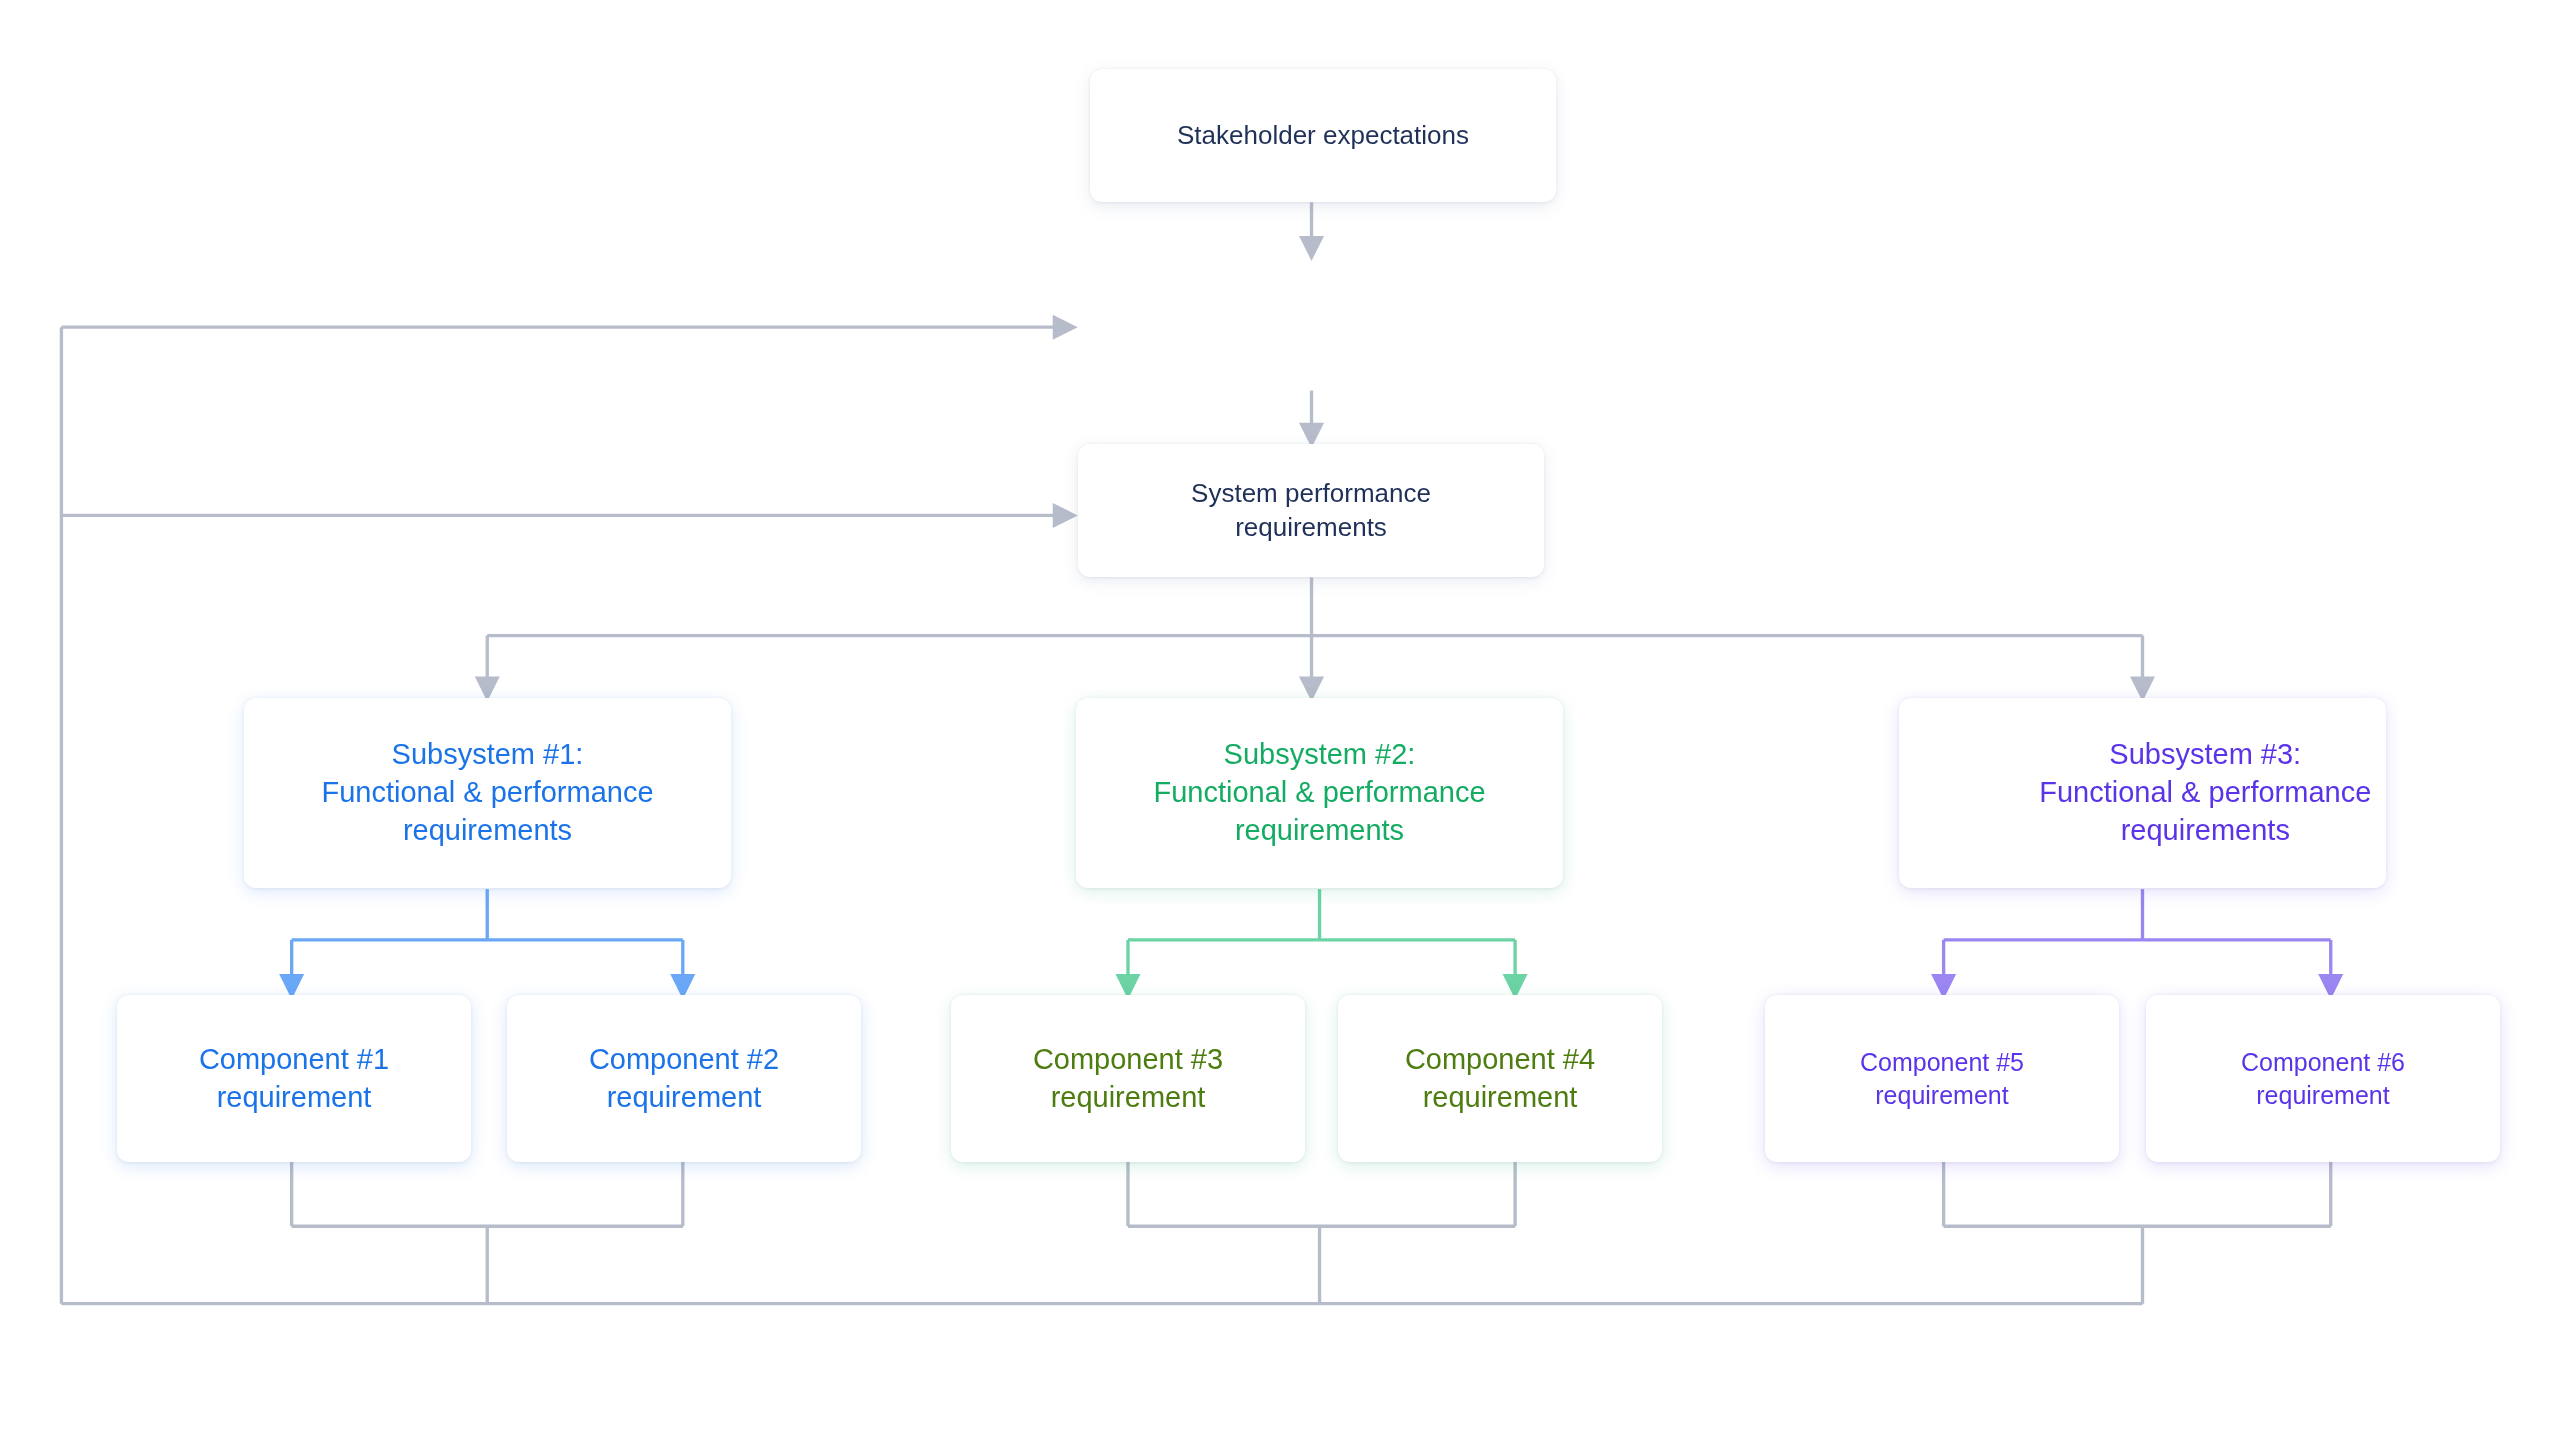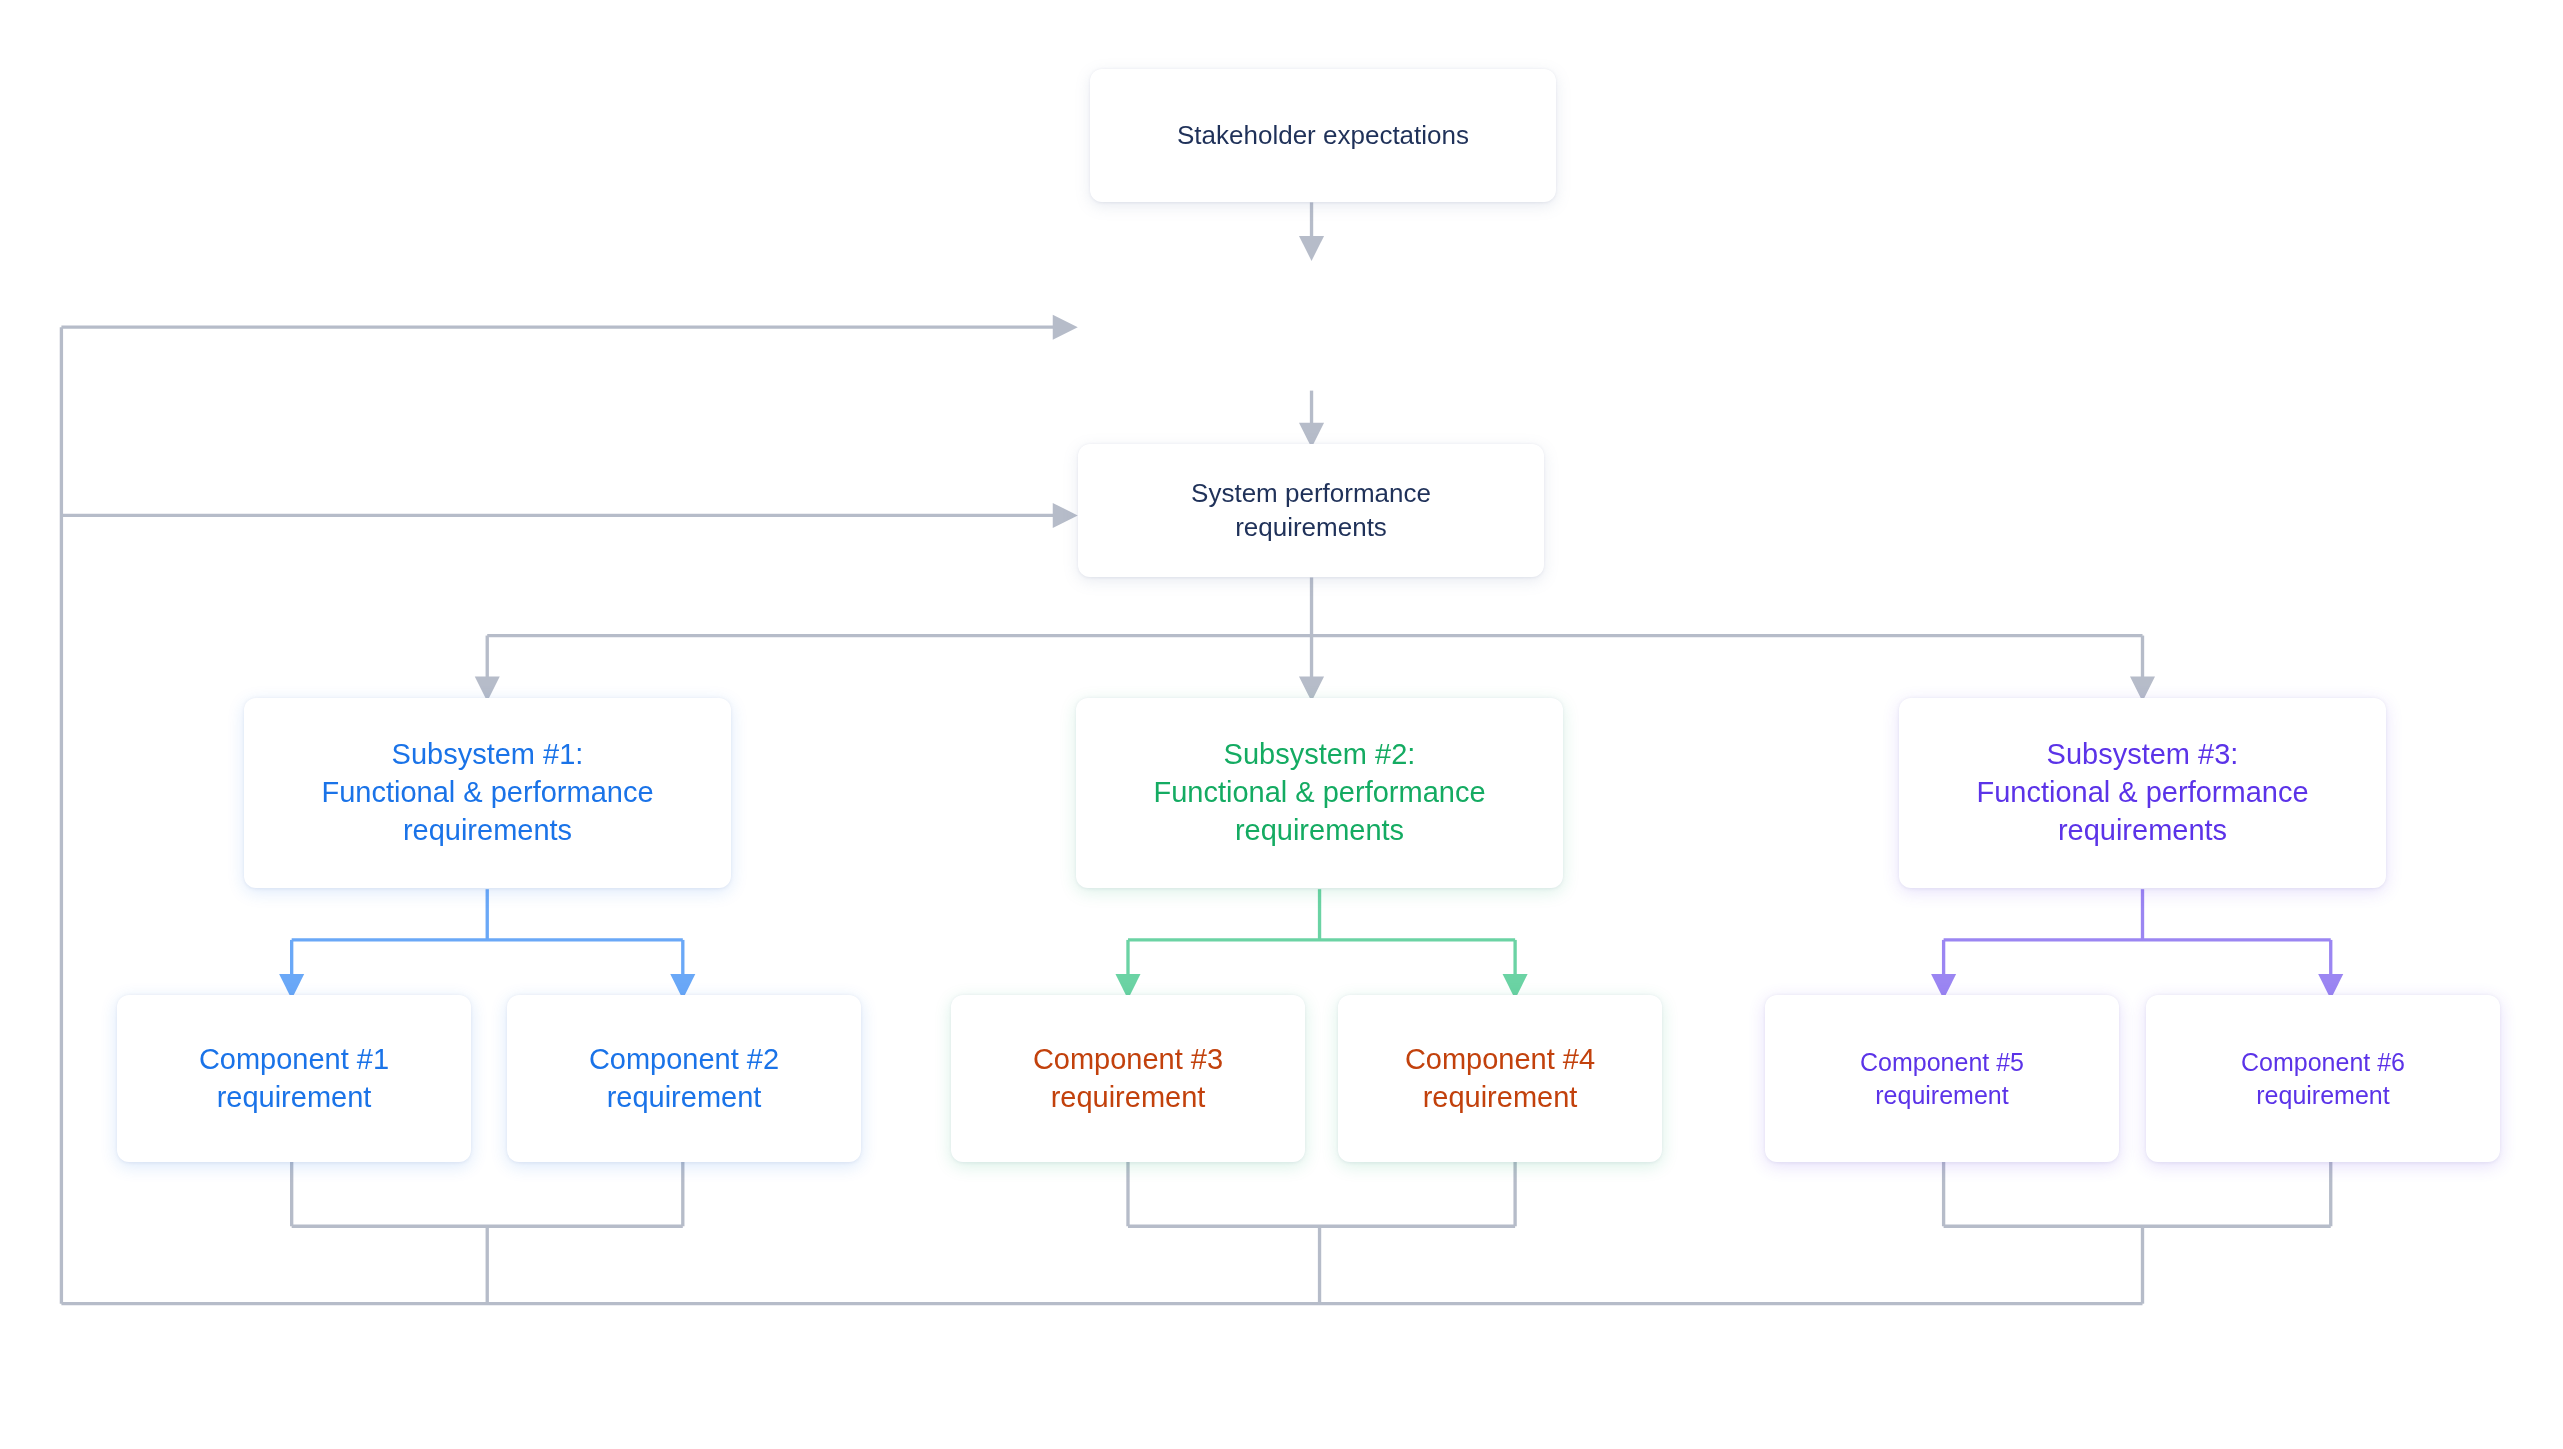--- a/index.html
+++ b/index.html
@@ -55,29 +55,30 @@
     color: #14ab62;
     font-size: 29px;
     box-shadow: 0 4px 17.4px rgba(20,171,98,0.15),
                 0 0.7px 3.3px rgba(120,135,170,0.13);
   }
   .node-sub-purple {
     color: #5b33e8;
     font-size: 29px;
     box-shadow: 0 4px 17.4px rgba(91,51,232,0.15),
                 0 0.7px 3.3px rgba(120,135,170,0.13);
+    justify-content: flex-end;
   }
   .node-comp-blue {
     color: #1a73e8;
     font-size: 29px;
     box-shadow: 0 4px 17.4px rgba(26,115,232,0.16),
                 0 0.7px 3.3px rgba(120,135,170,0.12);
   }
   .node-comp-green {
-    color: #c2410c;
+    color: #4d7c0f;
     font-size: 29px;
     box-shadow: 0 4px 17.4px rgba(20,171,98,0.16),
                 0 0.7px 3.3px rgba(120,135,170,0.12);
   }
   .node-comp-purple {
     color: #5b33e8;
     font-size: 25px;
     box-shadow: 0 4px 17.4px rgba(91,51,232,0.16),
                 0 0.7px 3.3px rgba(120,135,170,0.12);
   }

